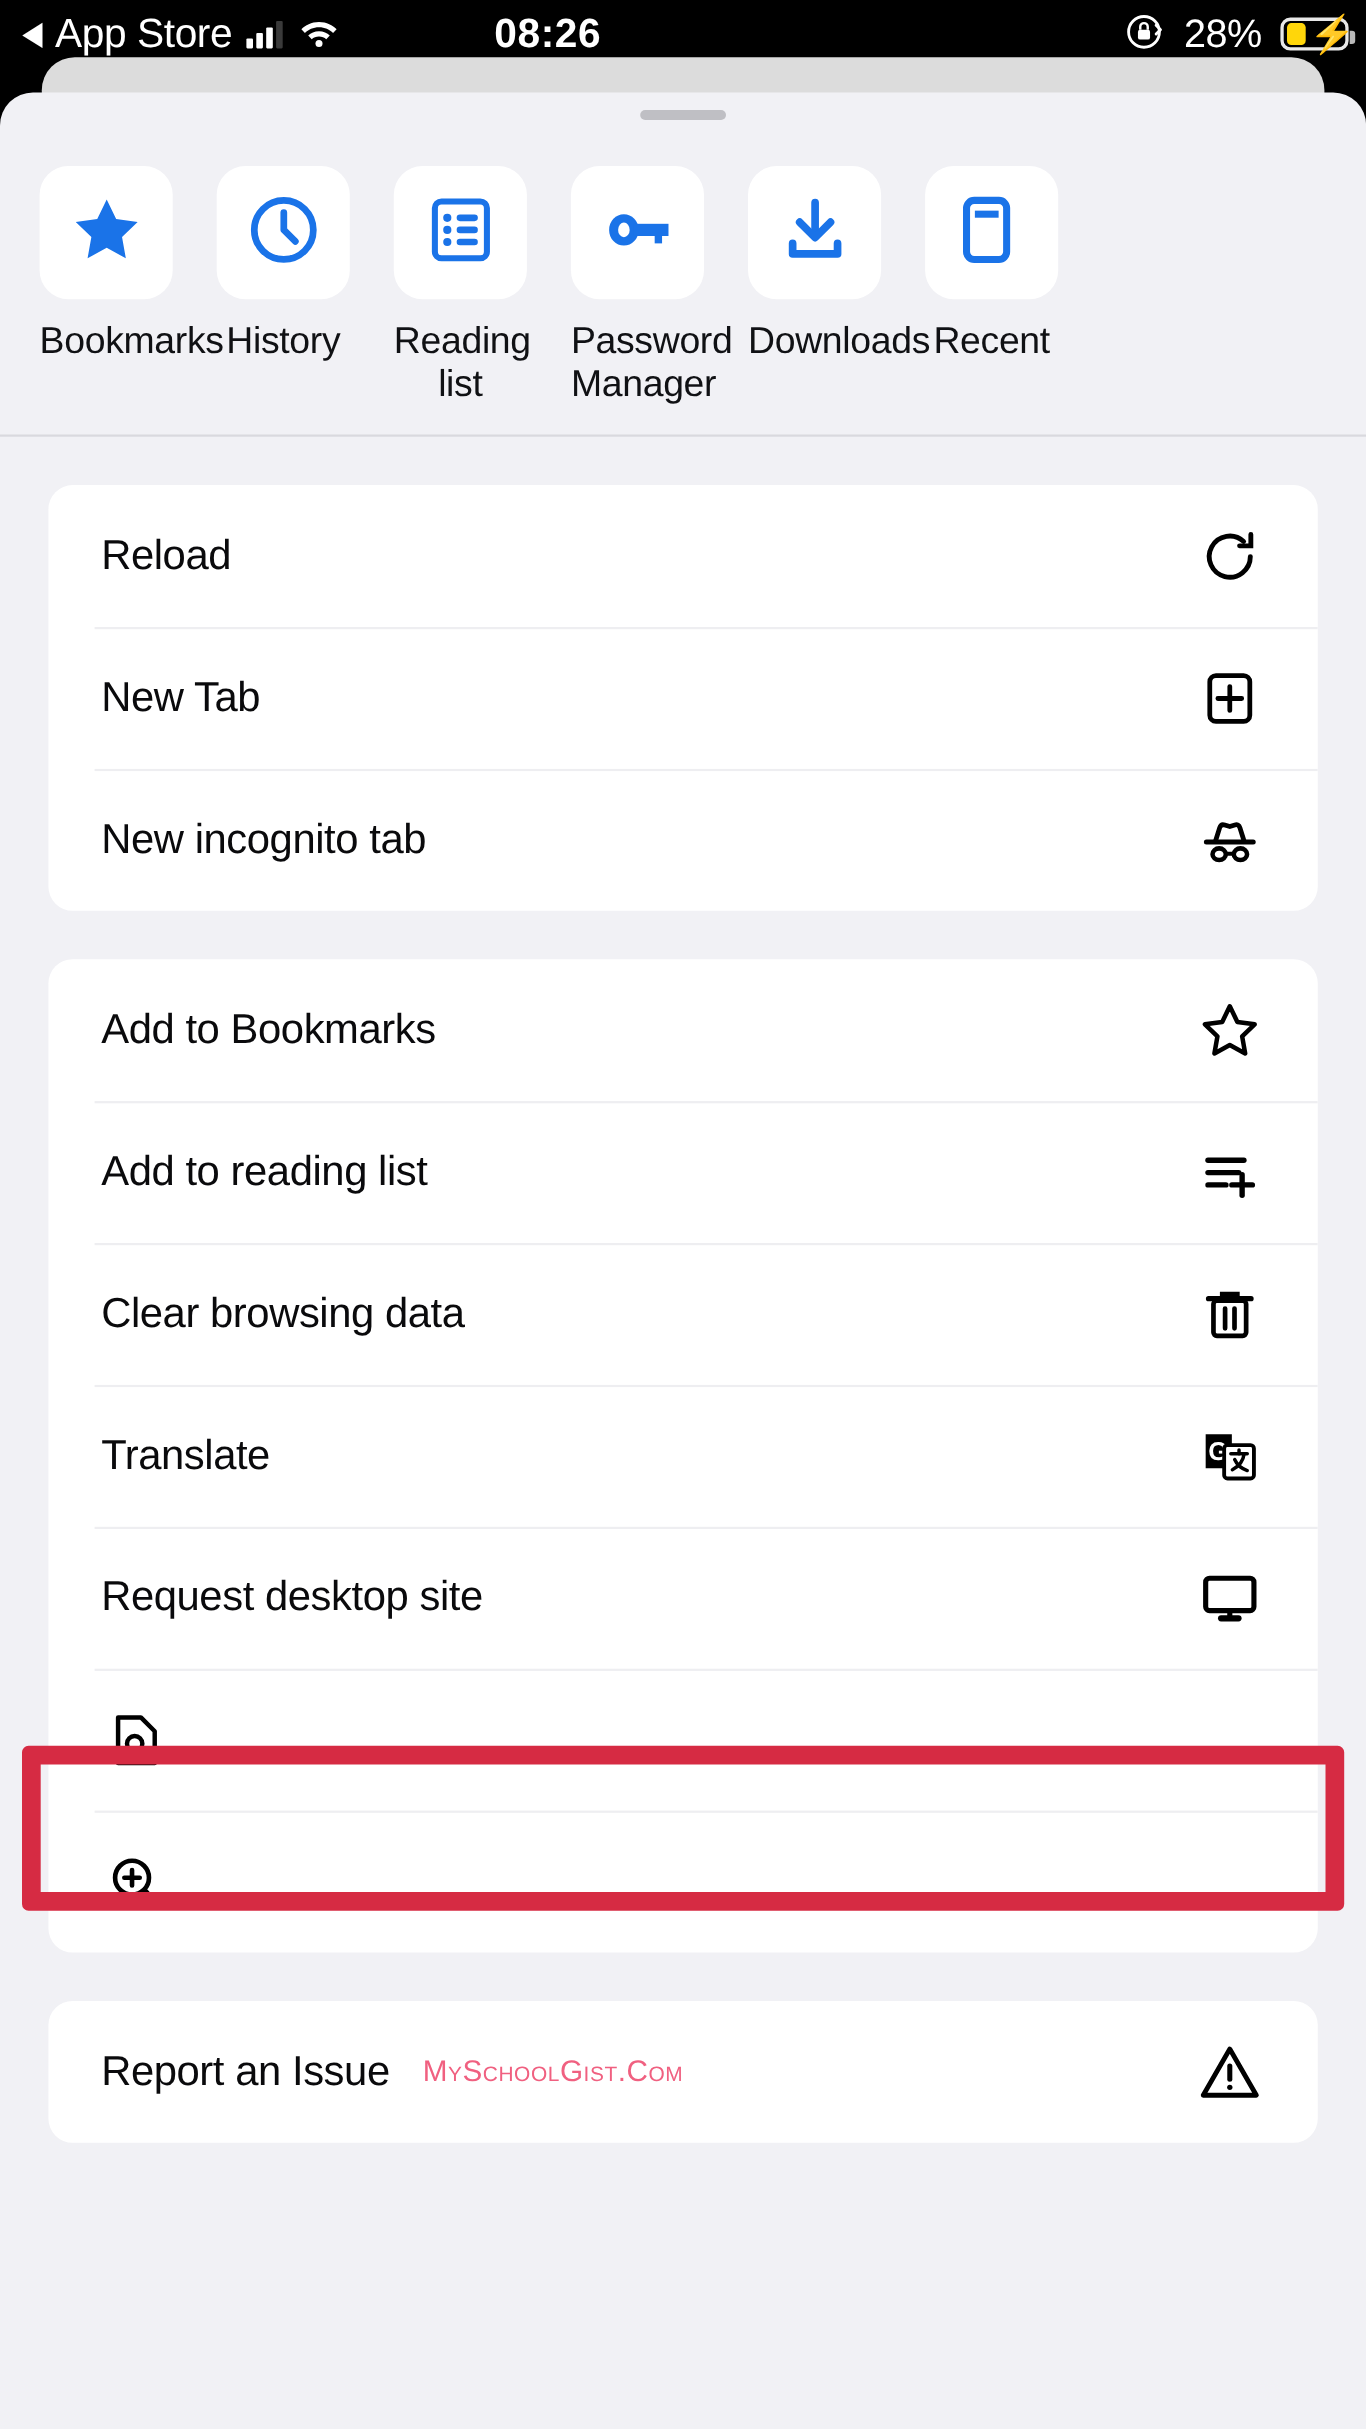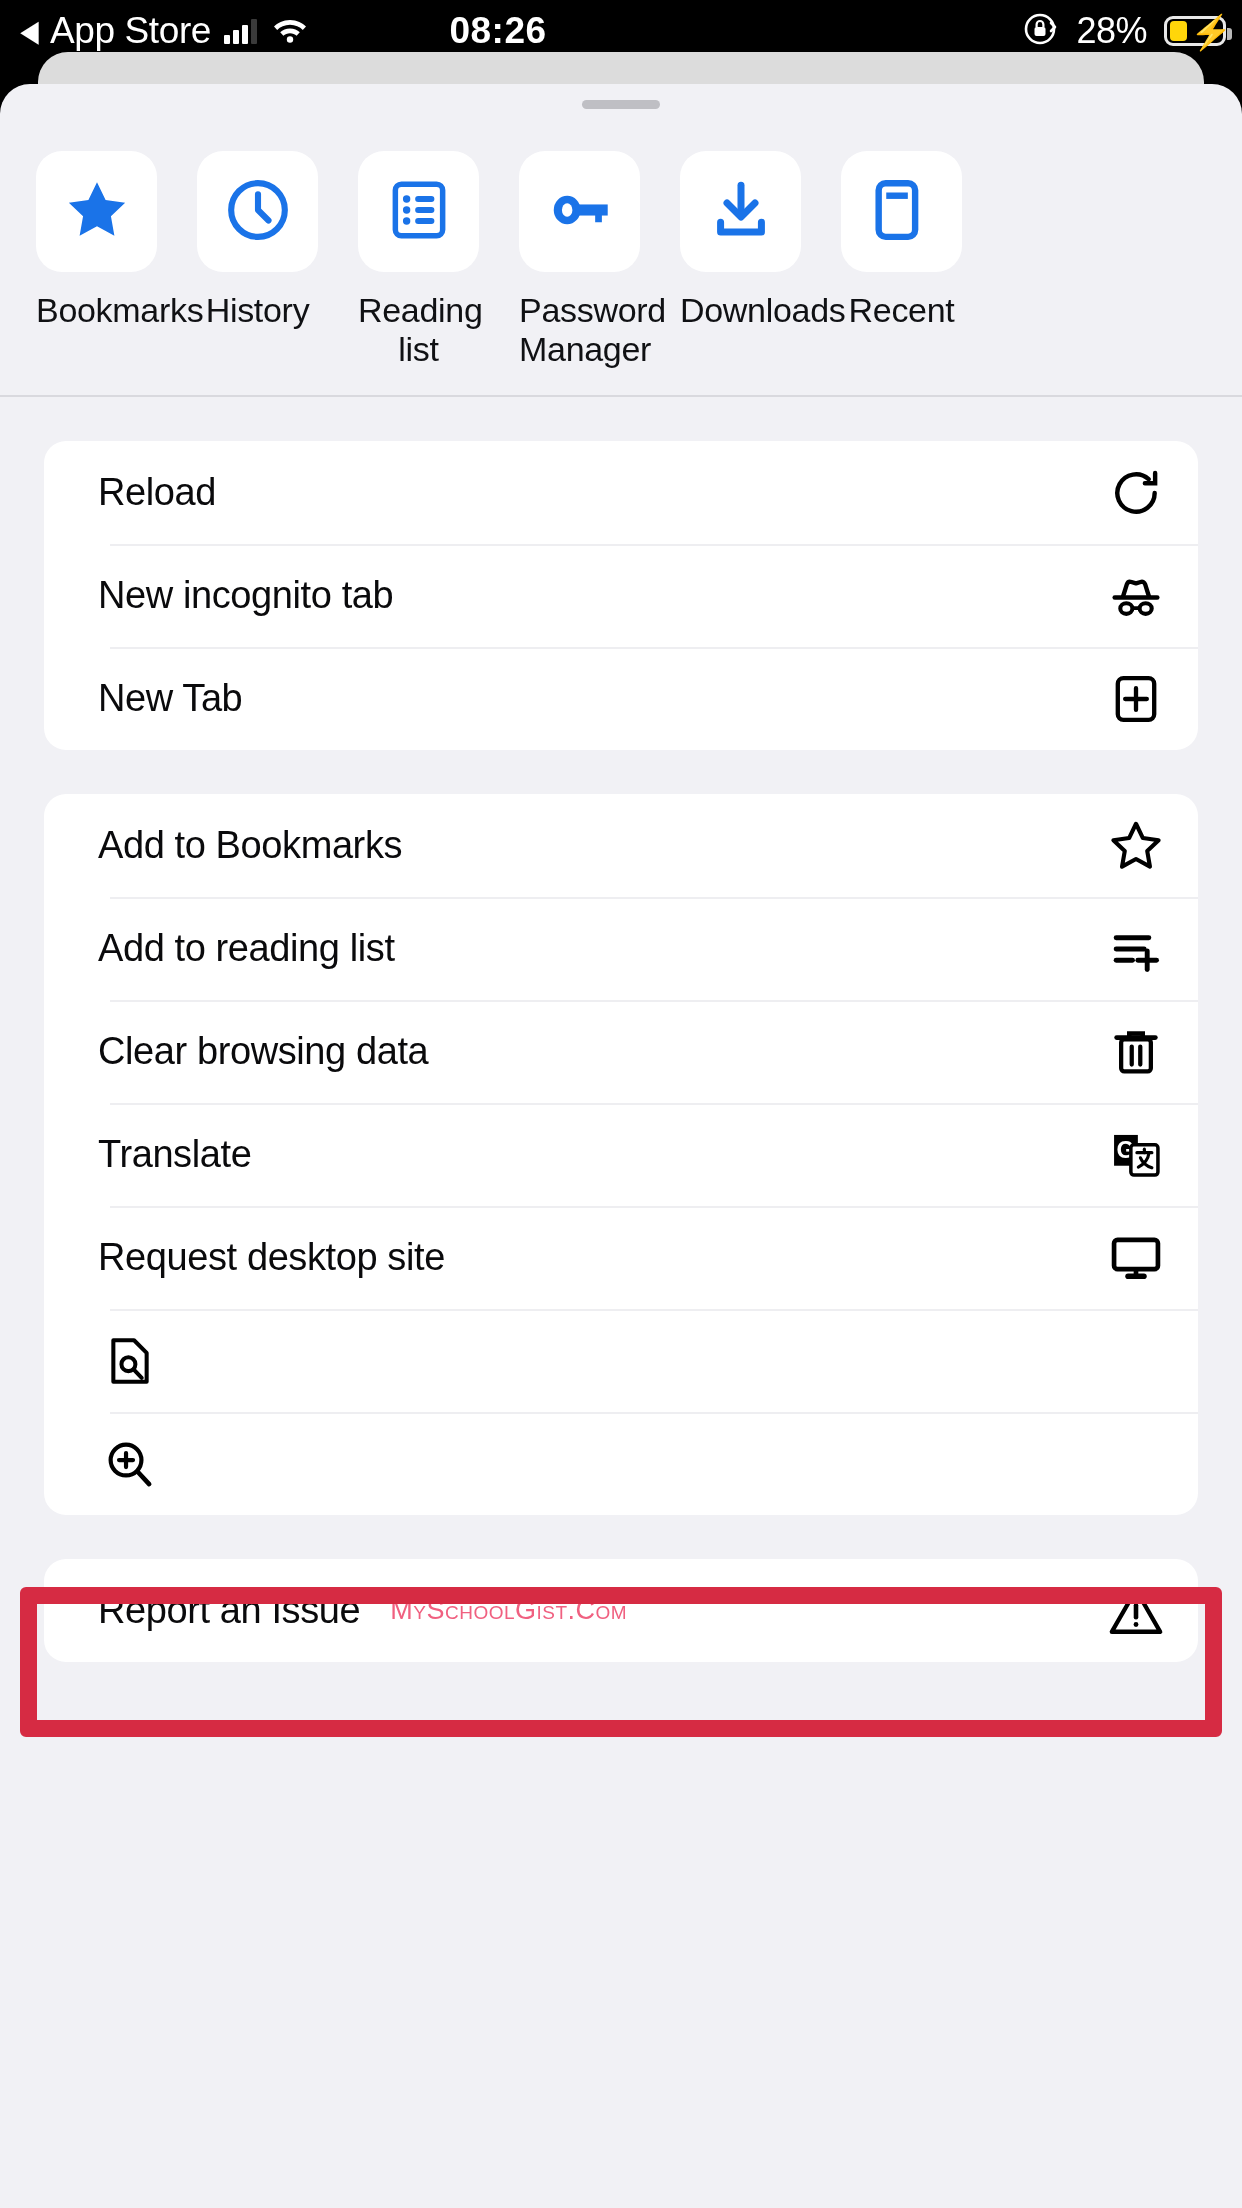--- a/index.html
+++ b/index.html
@@ -74,23 +74,22 @@
     line-height:1.15; letter-spacing:-0.3px;
   }
   .divider-row { margin-top:26px; height:2px; background:#d9d9de; width:1242px; }
 
   
   .cards { padding:0 44px; }
   .card {
     background:#fff; border-radius:22px; margin-top:44px; overflow:hidden;
   }
   .row {
-    position:relative; height:103px; display:flex; align-items:center;
-    padding:0 30px;
-    margin-left:24px;
+    position:relative; height:129px; display:flex; align-items:center;
+    padding:0 48px;
   }
   .row + .row::before {
     content:""; position:absolute; left:42px; right:0; top:0; height:2px; background:#eeeef1;
   }
   .row-label {
     font-size:38px; color:#0a0a0c; letter-spacing:-0.4px; flex:1;
   }
   .row-icon {
     width:64px; height:64px; display:flex; align-items:center; justify-content:center;
     flex:0 0 64px;
@@ -252,40 +251,40 @@
             <svg width="56" height="56" viewBox="0 0 24 24">
                 <g fill="none" stroke="#000" stroke-width="1.9" stroke-linecap="round">
                   <path d="M20 12a8 8 0 11-2.6-5.9"></path>
                   <path d="M20.2 3.4v4.4h-4.4"></path>
                 </g>
               </svg>
           </span>
         </div>
 
         <div class="row">
+          <span class="row-label">New Tab</span>
+          <span class="row-icon">
+            <svg width="52" height="52" viewBox="0 0 24 24">
+                <rect x="3.6" y="2.4" width="16.8" height="19.2" rx="2.6" fill="none" stroke="#000" stroke-width="2"></rect>
+                <path d="M12 7v10M7 12h10" stroke="#000" stroke-width="2" stroke-linecap="round"></path>
+              </svg>
+          </span>
+        </div>
+
+        <div class="row">
           <span class="row-label">New incognito tab</span>
           <span class="row-icon">
             <svg width="58" height="58" viewBox="0 0 24 24">
                 <g stroke="#000" fill="none">
                   <path d="M6.6 12.3l1.6-5.1c.3-.9 1-1.3 1.9-1l1.9.6 1.9-.6c.9-.3 1.6.1 1.9 1l1.6 5.1" stroke-width="1.8" stroke-linejoin="round"></path>
                   <path d="M3.2 12.6h17.6" stroke-width="1.9" stroke-linecap="round"></path>
                   <ellipse cx="8" cy="17.2" rx="2.5" ry="2.2" stroke-width="1.7"></ellipse>
                   <ellipse cx="16" cy="17.2" rx="2.5" ry="2.2" stroke-width="1.7"></ellipse>
                   <path d="M10.5 17h3" stroke-width="1.5"></path>
                 </g>
-              </svg>
-          </span>
-        </div>
-
-        <div class="row">
-          <span class="row-label">New Tab</span>
-          <span class="row-icon">
-            <svg width="52" height="52" viewBox="0 0 24 24">
-                <rect x="3.6" y="2.4" width="16.8" height="19.2" rx="2.6" fill="none" stroke="#000" stroke-width="2"></rect>
-                <path d="M12 7v10M7 12h10" stroke="#000" stroke-width="2" stroke-linecap="round"></path>
               </svg>
           </span>
         </div>
 
       </div>
 
       <div class="card">
 
         <div class="row">
           <span class="row-label">Add to Bookmarks</span>

